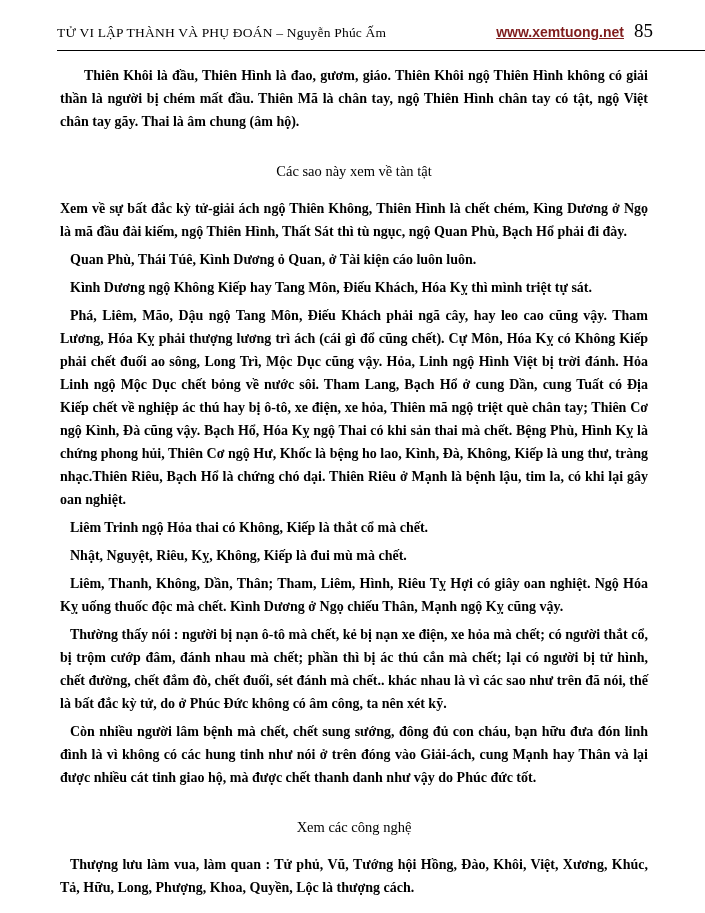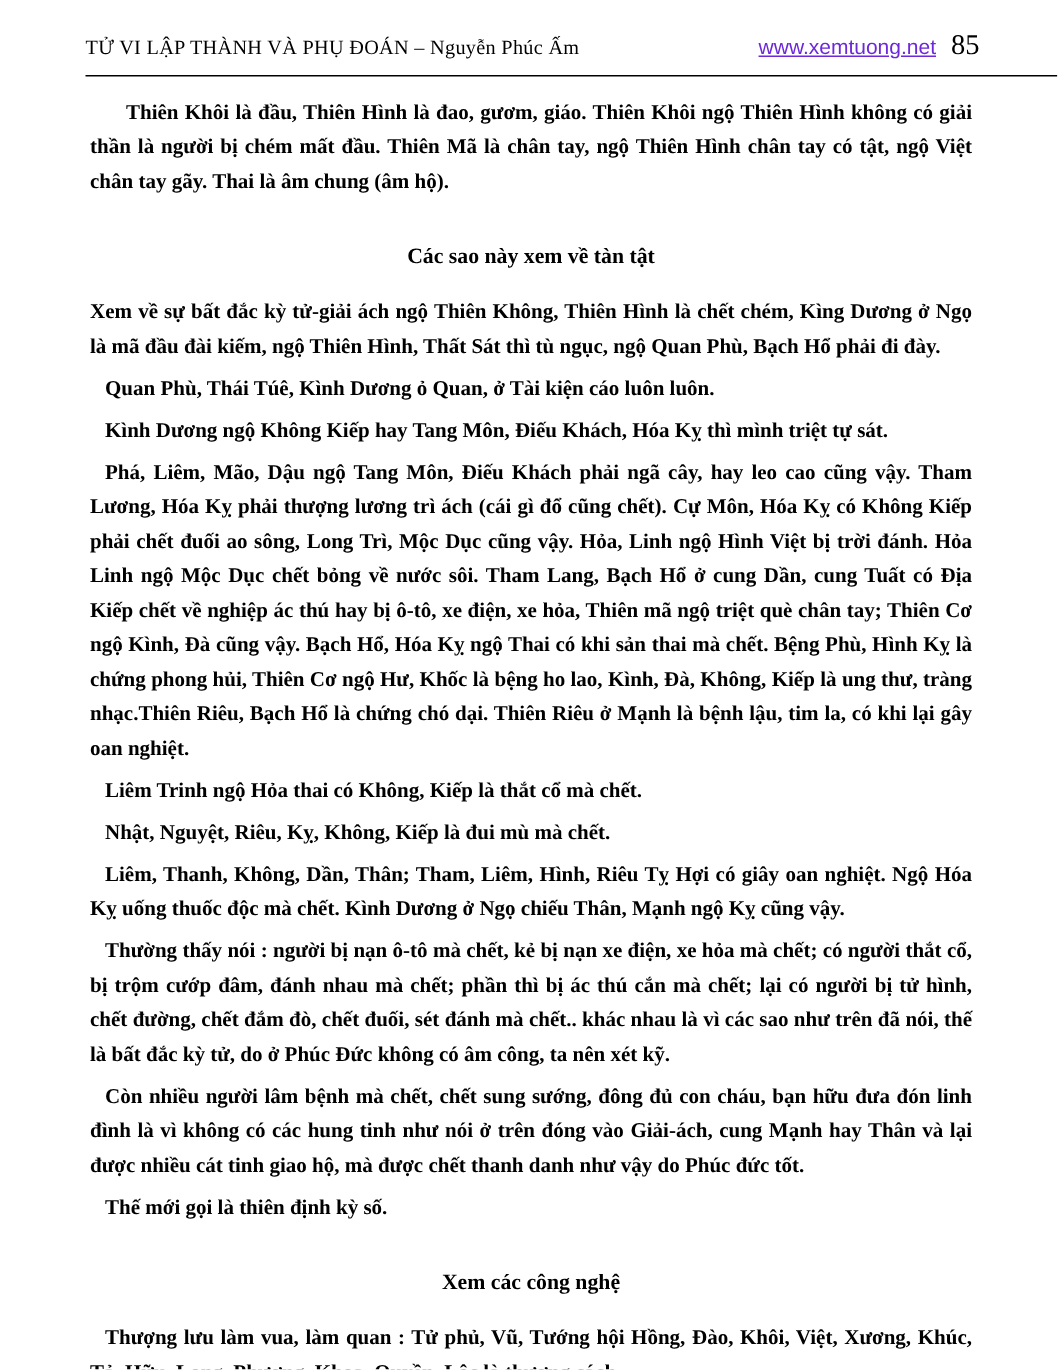--- a/index.html
+++ b/index.html
@@ -26,22 +26,22 @@
   }
   .header-right {
     display: flex;
     align-items: baseline;
     gap: 10px;
     white-space: nowrap;
   }
   .header .link {
     font-family: "Liberation Sans", sans-serif;
     font-size: 14px;
-    font-weight: normal;
-    color: #6d28d9;
+    font-weight: bold;
+    color: #7f1d1d;
     text-decoration: underline;
     cursor: pointer;
   }
   .header .pagenum {
     font-size: 19px;
   }
   .rule {
     border: none;
     border-top: 1.6px solid #000000;
     margin: 8px 0 0 57px;
@@ -55,21 +55,21 @@
     line-height: 23px;
     text-align: justify;
     text-indent: 10px;
     margin-bottom: 5px;
     font-weight: bold;
   }
   .indent-lg { text-indent: 24px; }
   .noindent  { text-indent: 0; }
   .section-heading {
     font-size: 14.5px;
-    font-weight: bold;
+    font-weight: normal;
     text-align: center;
     margin: 27px 0 14px 0;
     line-height: 23px;
   }
 </style>
 </head>
 <body>
 
 <div class="page">
 
@@ -88,18 +88,17 @@
     <h3 class="section-heading">Các sao này xem về tàn tật</h3>
     <p class="para noindent">Xem về sự bất đắc kỳ tử-giải ách ngộ Thiên Không, Thiên Hình là chết chém, Kìng Dương ở Ngọ là mã đầu đài kiếm, ngộ Thiên Hình, Thất Sát thì tù ngục, ngộ Quan Phù, Bạch Hổ phải đi đày.</p>
     <p class="para">Quan Phù, Thái Túê, Kình Dương ỏ Quan, ở Tài kiện cáo luôn luôn.</p>
     <p class="para">Kình Dương ngộ Không Kiếp hay Tang Môn, Điếu Khách, Hóa Kỵ thì mình triệt tự sát.</p>
     <p class="para">Phá, Liêm, Mão, Dậu ngộ Tang Môn, Điếu Khách phải ngã cây, hay leo cao cũng vậy. Tham Lương, Hóa Kỵ phải thượng lương trì ách (cái gì đổ cũng chết). Cự Môn, Hóa Kỵ có Không Kiếp phải chết đuối ao sông, Long Trì, Mộc Dục cũng vậy. Hỏa, Linh ngộ Hình Việt bị trời đánh. Hỏa Linh ngộ Mộc Dục chết bỏng về nước sôi. Tham Lang, Bạch Hổ ở cung Dần, cung Tuất có Địa Kiếp chết về nghiệp ác thú hay bị ô-tô, xe điện, xe hỏa, Thiên mã ngộ triệt què chân tay; Thiên Cơ ngộ Kình, Đà cũng vậy. Bạch Hổ, Hóa Kỵ ngộ Thai có khi sản thai mà chết. Bệng Phù, Hình Kỵ là chứng phong hủi, Thiên Cơ ngộ Hư, Khốc là bệng ho lao, Kình, Đà, Không, Kiếp là ung thư, tràng nhạc.Thiên Riêu, Bạch Hổ là chứng chó dại. Thiên Riêu ở Mạnh là bệnh lậu, tim la, có khi lại gây oan nghiệt.</p>
     <p class="para">Liêm Trinh ngộ Hỏa thai có Không, Kiếp là thắt cổ mà chết.</p>
     <p class="para">Nhật, Nguyệt, Riêu, Kỵ, Không, Kiếp là đui mù mà chết.</p>
     <p class="para">Liêm, Thanh, Không, Dần, Thân; Tham, Liêm, Hình, Riêu Tỵ Hợi có giây oan nghiệt. Ngộ Hóa Kỵ uống thuốc độc mà chết. Kình Dương ở Ngọ chiếu Thân, Mạnh ngộ Kỵ cũng vậy.</p>
     <p class="para">Thường thấy nói : người bị nạn ô-tô mà chết, kẻ bị nạn xe điện, xe hỏa mà chết; có người thắt cổ, bị trộm cướp đâm, đánh nhau mà chết; phần thì bị ác thú cắn mà chết; lại có người bị tử hình, chết đường, chết đắm đò, chết đuối, sét đánh mà chết.. khác nhau là vì các sao như trên đã nói, thế là bất đắc kỳ tử, do ở Phúc Đức không có âm công, ta nên xét kỹ.</p>
     <p class="para">Còn nhiều người lâm bệnh mà chết, chết sung sướng, đông đủ con cháu, bạn hữu đưa đón linh đình là vì không có các hung tinh như nói ở trên đóng vào Giải-ách, cung Mạnh hay Thân và lại được nhiều cát tinh giao hộ, mà được chết thanh danh như vậy do Phúc đức tốt.</p>
-    <p class="para">Thế mới gọi là thiên định kỳ số.</p>
     <h3 class="section-heading">Xem các công nghệ</h3>
     <p class="para">Thượng lưu làm vua, làm quan : Tử phủ, Vũ, Tướng hội Hồng, Đào, Khôi, Việt, Xương, Khúc, Tả, Hữu, Long, Phượng, Khoa, Quyền, Lộc là thượng cách.</p>
   </div>
 
 </div>
 
 </body></html>

